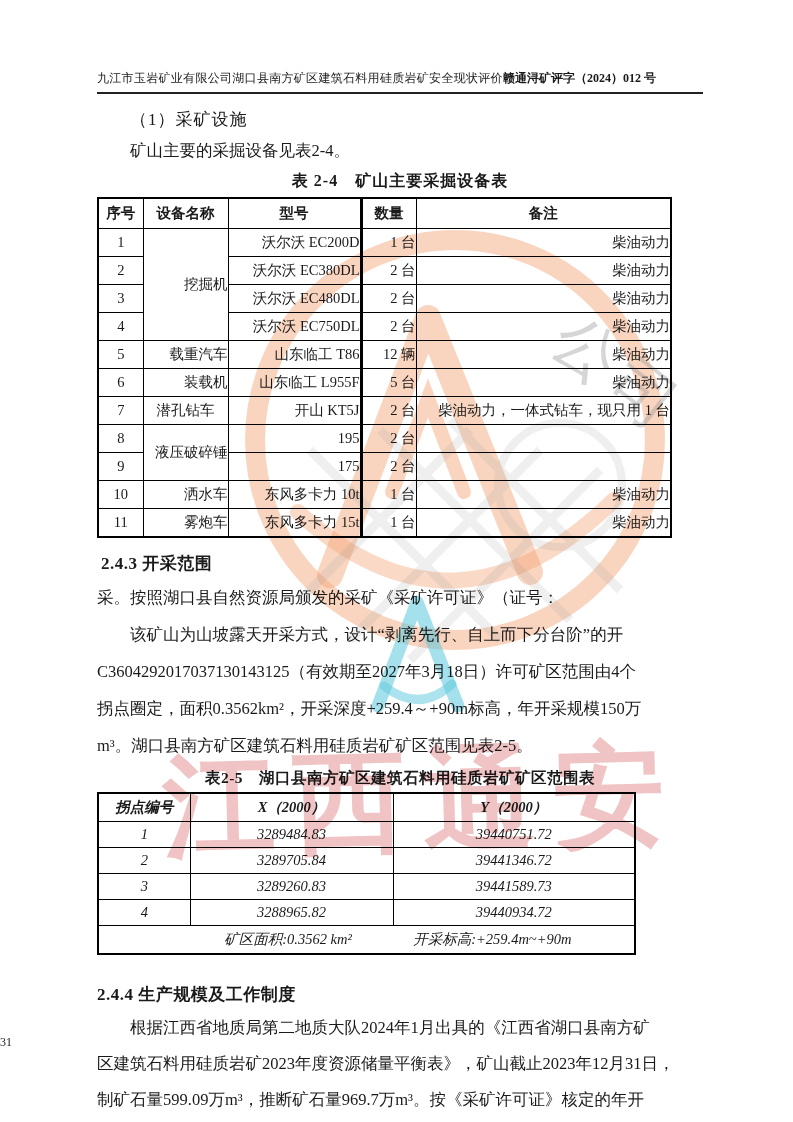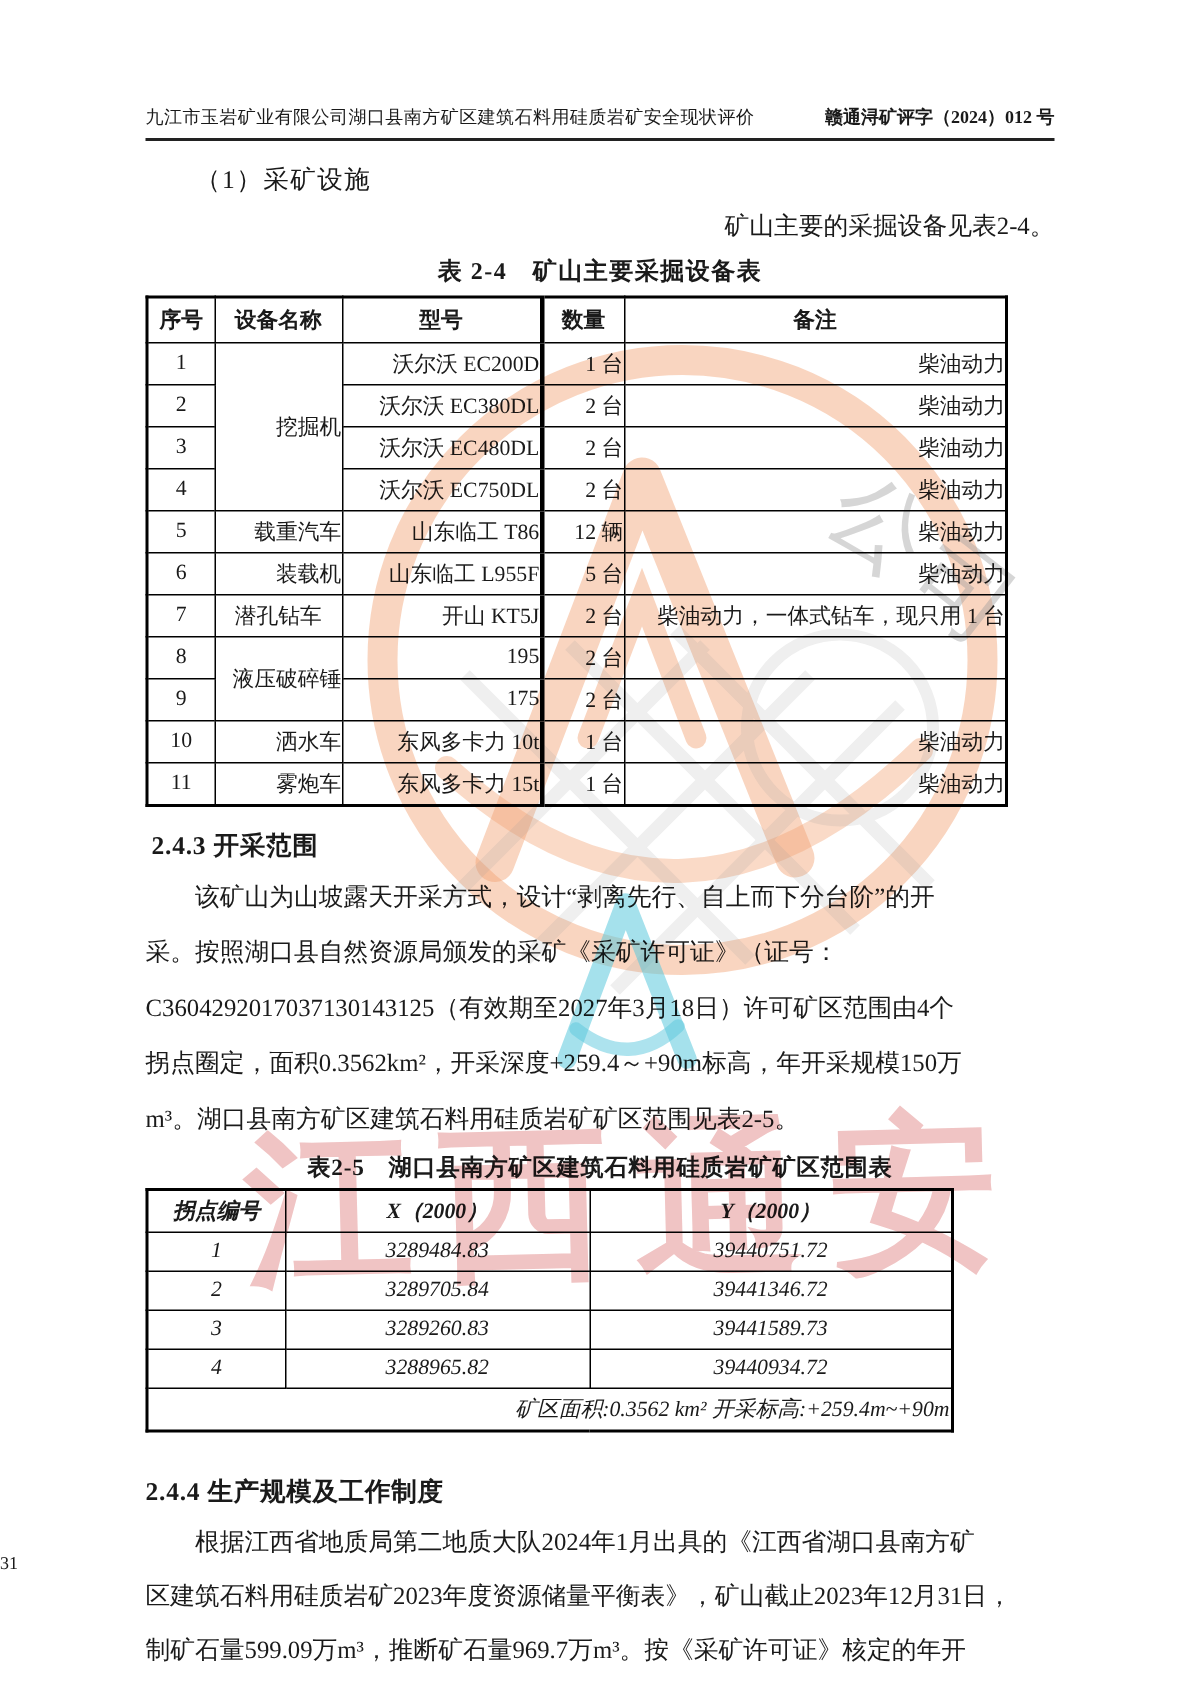--- a/index.html
+++ b/index.html
@@ -1,43 +1,43 @@
 <!DOCTYPE html>
 <html><head>
 <meta charset="utf-8">
 <style>
   html,body{margin:0;padding:0;background:#ffffff;}
   .page{position:relative;width:793px;height:1122px;background:#ffffff;overflow:hidden;
         font-family:"Liberation Serif","DejaVu Serif",serif;color:#1a1a1a;}
   
-  .hdr{position:absolute;left:97px;right:90px;top:70px;display:flex;justify-content:space-between;
+  .hdr{position:absolute;left:97px;right:90px;top:70px;display:flex;justify-content:flex-start;
        align-items:flex-end;font-size:12px;border-bottom:2px solid #222;padding-bottom:5px;}
   .hdr .left{letter-spacing:.3px;}
   .hdr .right{font-weight:bold;white-space:nowrap;}
   
   .content{position:absolute;left:97px;width:606px;top:100px;}
   .item6{margin-top:8px;font-size:17px;text-indent:33px;letter-spacing:1px;}
-  .intro{margin-top:9px;font-size:16.5px;text-indent:33px;text-align:right;}
+  .intro{margin-top:9px;font-size:16.5px;text-indent:33px;}
   .cap{font-weight:bold;text-align:center;font-size:16px;margin:9px 0 5px 0;letter-spacing:1px;}
   table{border-collapse:collapse;table-layout:fixed;}
   .t24{width:573px;font-size:14.5px;border:2px solid #000;}
   .t24 th,.t24 td{border:1px solid #000;padding:0 0;height:27px;overflow:hidden;white-space:nowrap;}
   .t24 th{height:29px;font-size:14.5px;}
   .t24 .c{text-align:center;}
   .t24 .lft{text-align:right;padding-left:8px;}
   .t24 .thick{border-left:3px solid #000;}
   .h2{font-weight:bold;font-size:17px;margin:14px 0 4px 4px;letter-spacing:.5px;}
   .para{font-size:16.5px;line-height:37px;}
   .para .ln{white-space:nowrap;}
   .para .ind{text-indent:33px;}
   .cap2{font-weight:bold;font-size:15.5px;margin:4px 0 3px 0;text-align:center;letter-spacing:.5px;}
   .t25{width:537px;font-size:14.5px;border:2px solid #000;}
   .t25 th,.t25 td{border:1px solid #000;height:23px;text-align:center;overflow:hidden;white-space:nowrap;font-style:italic;}
   .t25 th{height:25px;}
-  .t25 .foot td{text-align:right;height:25px;}
+  .t25 .foot td{text-align:center;height:25px;}
   .t25 .foot .area{display:inline-block;width:243px;padding-left:5px;}
   .pageno{position:absolute;left:0;right:0;top:1035px;text-align:left;font-size:12px;}
   
   .wm-layer{position:absolute;inset:0;pointer-events:none;mix-blend-mode:multiply;}
   .wm-red{position:absolute;left:163px;top:726px;font-size:112px;font-weight:bold;color:#d96b6b;
           opacity:.40;letter-spacing:18px;white-space:nowrap;transform:rotate(-1.5deg);
           font-family:"Liberation Serif","DejaVu Serif",serif;}
   .wm-gray{position:absolute;left:588px;top:296px;font-size:64px;color:#9a9a9a;opacity:.40;
            letter-spacing:8px;transform:rotate(38deg);transform-origin:left top;white-space:nowrap;}
   .wm-svg{position:absolute;left:0;top:0;}
@@ -147,22 +147,22 @@
         <td class="lft">东风多卡力 15t</td>
         <td class="lft thick">1 台</td>
         <td class="lft">柴油动力</td>
       </tr>
     </tbody>
       </table>
 
     <div class="h2">2.4.3 开采范围</div>
 
     <div class="para">
+      <div class="ln">采。按照湖口县自然资源局颁发的采矿《采矿许可证》（证号：</div>
       <div class="ln ind">该矿山为山坡露天开采方式，设计“剥离先行、自上而下分台阶”的开</div>
-      <div class="ln">采。按照湖口县自然资源局颁发的采矿《采矿许可证》（证号：</div>
       <div class="ln">C3604292017037130143125（有效期至2027年3月18日）许可矿区范围由4个</div>
       <div class="ln">拐点圈定，面积0.3562km²，开采深度+259.4～+90m标高，年开采规模150万</div>
       <div class="ln">m³。湖口县南方矿区建筑石料用硅质岩矿矿区范围见表2-5。</div>
     </div>
 
     <div class="cap2">表2-5　湖口县南方矿区建筑石料用硅质岩矿矿区范围表</div>
 
     <table class="t25">
       <colgroup>
           <col style="width:92px">

